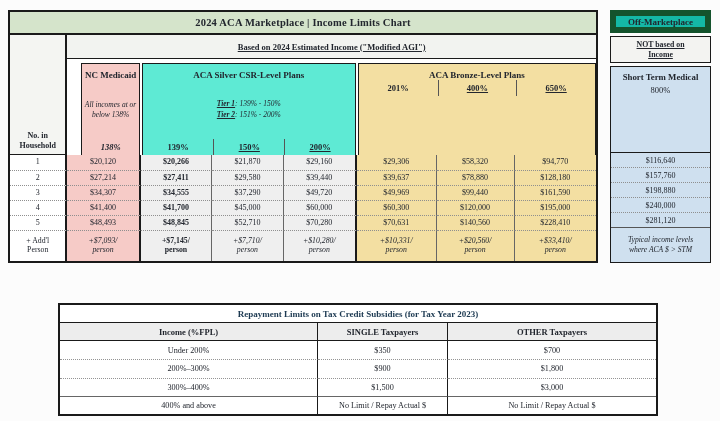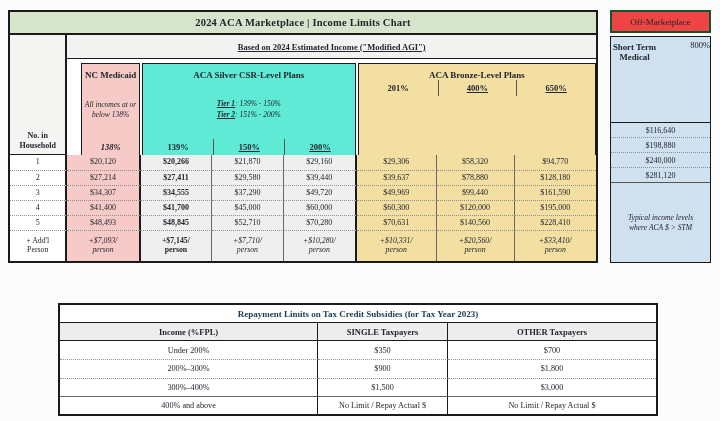--- a/index.html
+++ b/index.html
@@ -65,27 +65,27 @@
   .drow.addl .dc{flex-direction:column;font-size:7.8px;}
   .drow.addl .amt,.drow.addl .unit{font-style:italic;display:block;}
   .drow.addl .c2 .amt,.drow.addl .c2 .unit{font-style:normal;font-weight:bold;}
   .drow.addl .c0{font-size:7.8px;font-weight:normal;}
 
   
   #offmkt{
     position:absolute;left:610px;top:10px;width:101px;height:253px;box-sizing:border-box;
     display:flex;flex-direction:column;
   }
-  .om-title{height:23px;background:#ef4444;border:2px solid #14532d;box-sizing:border-box;
-    font-weight:normal;font-size:9px;margin-bottom:3px;}
+  .om-title{height:23px;background:#14b8a6;border:6px solid #14532d;box-sizing:border-box;
+    font-weight:bold;font-size:9px;margin-bottom:3px;}
   .om-sub{height:27px;background:#f3f3f1;border:1.5px solid #1a1a1a;box-sizing:border-box;
     font-weight:bold;font-size:7.8px;line-height:1.25;margin-bottom:3px;}
   .om-sub .u{text-decoration:underline;}
   .om-box{flex:1;background:#cfe0ef;border:1.5px solid #1a1a1a;box-sizing:border-box;display:flex;flex-direction:column;}
-  .om-head{height:85px;display:flex;flex-direction:row;gap:32px;}
+  .om-head{height:85px;display:flex;flex-direction:column;}
   .om-plan{font-weight:bold;font-size:8.8px;padding-top:5px;text-align:center;}
   .om-note{flex:1;font-style:italic;font-size:7.3px;line-height:1.3;display:flex;align-items:center;justify-content:center;text-align:center;}
   .om-pct{height:15px;font-weight:normal;font-size:8.5px;display:flex;align-items:center;justify-content:center;}
   .om-val{height:15px;box-sizing:border-box;font-size:8px;display:flex;align-items:center;justify-content:center;border-top:1px dotted #8f8f8f;}
   .om-val.firstv{border-top:1.5px solid #1a1a1a;}
   .om-foot{flex:1;border-top:1px solid #555;font-style:italic;font-size:7.6px;line-height:1.3;display:flex;align-items:center;justify-content:center;text-align:center;}
 
   
   #repay{
     position:absolute;left:58px;top:303px;width:600px;height:113px;box-sizing:border-box;
@@ -221,26 +221,31 @@
       </div>
     <div class="dc c7">
         <span class="amt">+$33,410/</span>
         <span class="unit">person</span>
       </div>
   </div>
 </div>
 
 <div id="offmkt">
   <div class="om-title ctr">Off-Marketplace</div>
+  <div class="om-sub ctr">
+      <span class="u pre">NOT based on
+Income</span>
+    </div>
   <div class="om-box">
     <div class="om-head">
       <div class="om-plan">Short Term Medical</div>
       <div class="om-pct">800%</div>
     </div>
     <div class="om-val firstv">$116,640</div>
+    <div class="om-val">$157,760</div>
     <div class="om-val">$198,880</div>
     <div class="om-val">$240,000</div>
     <div class="om-val">$281,120</div>
     <div class="om-foot pre">Typical income levels
 where ACA $ &gt; STM</div>
   </div>
 </div>
 
 <div id="repay">
   <div class="rp-title ctr">Repayment Limits on Tax Credit Subsidies (for Tax Year 2023)</div>

